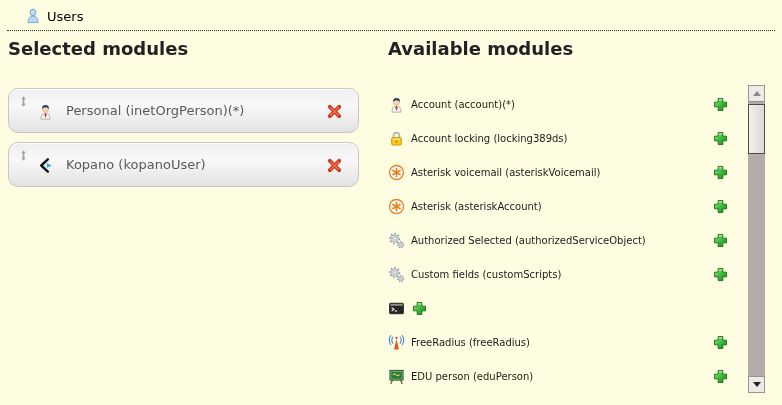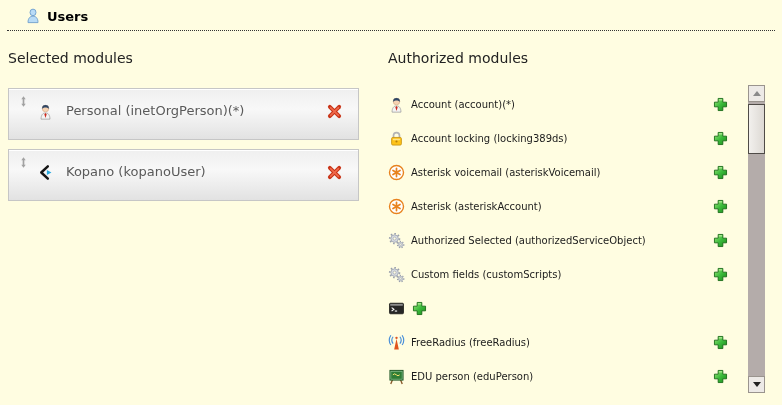--- a/index.html
+++ b/index.html
@@ -3,31 +3,31 @@
 <meta charset="utf-8">
 <style>
   * { margin:0; padding:0; box-sizing:border-box; }
   html,body { width:782px; height:405px; }
   body { font-family:"DejaVu Sans","Liberation Sans",sans-serif; }
   .page { position:relative; width:782px; height:405px; background:#fffde1; overflow:hidden; }
 
   
   .header { position:absolute; left:25px; top:8px; display:flex; align-items:center; gap:6px; }
   .header .hicon { width:16px; height:16px; }
-  .header .title { font-size:13px; font-weight:bold; color:#000; }
+  .header .title { font-size:13px; font-weight:normal; color:#000; }
   .rule { position:absolute; left:7px; right:7px; top:30px; border-top:1px dotted #333; height:0; }
 
   
-  .col-label { position:absolute; top:50px; font-size:14px; color:#222; }
+  .col-label { position:absolute; top:38px; font-size:18px; color:#222;font-weight:bold; }
   .col-label.left { left:8px; }
   .col-label.right { left:388px; }
 
   
   .selected-list { position:absolute; left:8px; top:88px; width:351px; display:flex; flex-direction:column; gap:9px; }
-  .sel-box { position:relative; height:52px; border:1px solid #c6c6c6; border-radius:0;
+  .sel-box { position:relative; height:45px; border:1px solid #c6c6c6; border-radius:10px;
              background:linear-gradient(180deg,#efefef 0%,#f8f8f8 40%,#e2e2e2 100%);
              box-shadow:inset 0 1px 0 #ffffff; }
   .drag  { position:absolute; left:9px; top:6px; width:11px; height:13px; cursor:move; }
   .sel-icon { position:absolute; left:28px; top:14px; width:17px; height:17px; }
   .sel-label { position:absolute; left:57px; top:0; line-height:44px; font-size:13px; color:#5a5a5a; white-space:nowrap; }
   .del { position:absolute; right:15px; top:14px; width:17px; height:17px; cursor:pointer; }
 
   
   .available-list { position:absolute; left:388px; top:87px; width:341px; }
   .avail-row { position:relative; height:34px; display:flex; align-items:center; }
@@ -144,21 +144,21 @@
 <div class="page">
   <div class="header">
     <svg class="hicon">
         <use href="#sym-users-icon"></use>
       </svg>
     <span class="title">Users</span>
   </div>
   <div class="rule"></div>
 
   <div class="col-label left">Selected modules</div>
-  <div class="col-label right">Authorized modules</div>
+  <div class="col-label right">Available modules</div>
 
   <div class="selected-list" id="selected-list">
       <div class="sel-box">
     <svg class="drag">
           <use href="#sym-drag-handle-icon"></use>
         </svg>
     <svg class="sel-icon js-icon">
           <use href="#sym-personal-user-icon"></use>
         </svg>
     <span class="sel-label js-label">Personal (inetOrgPerson)(*)</span>

